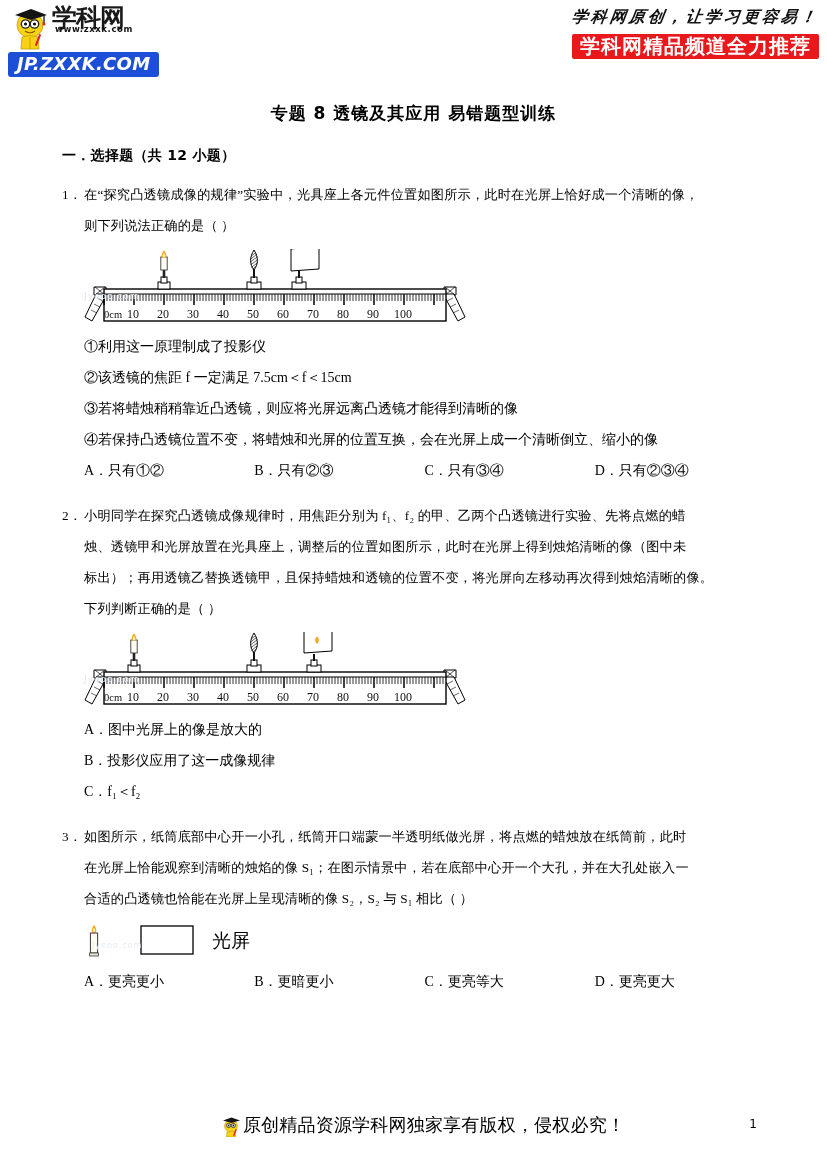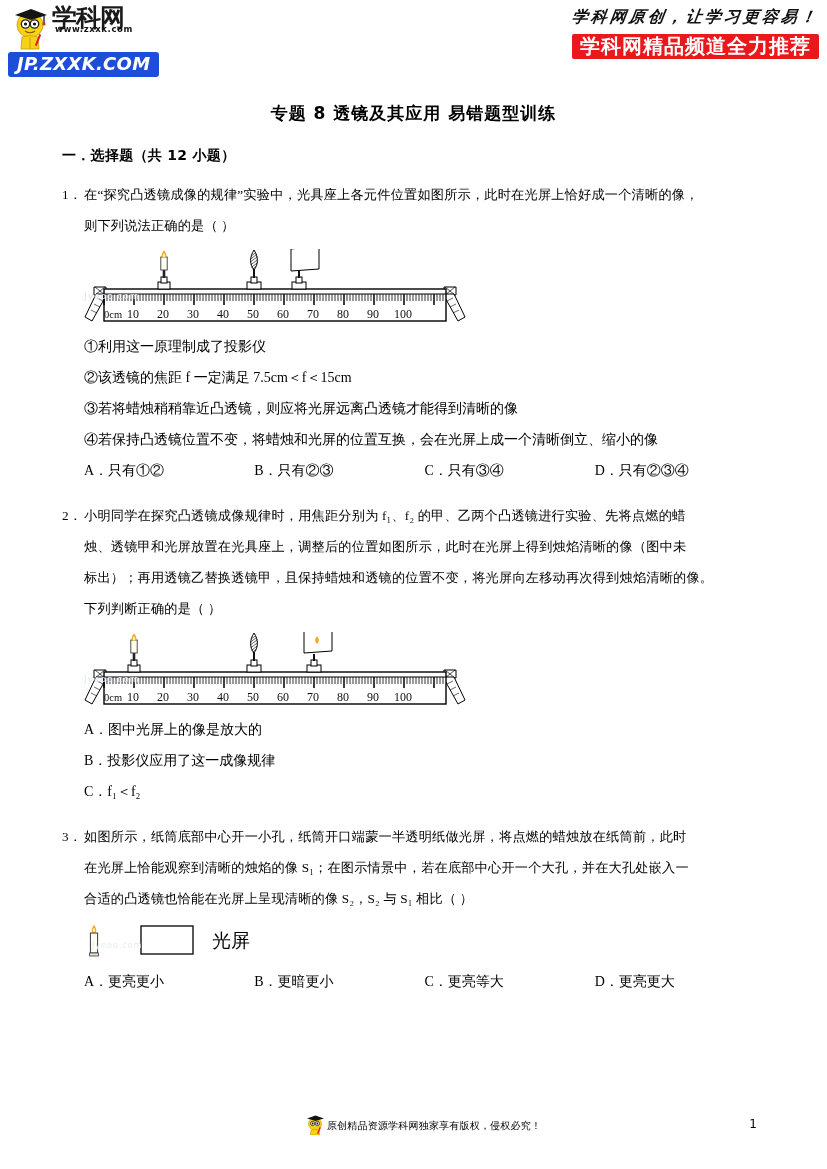--- a/index.html
+++ b/index.html
@@ -183,21 +183,21 @@
   .footer {
     position: absolute;
     left: 0; bottom: 26px;
     width: 827px;
     height: 30px;
   }
   .footer-center {
     position: absolute;
     left: 0; right: 0; top: 0;
     text-align: center;
-    font-size: 10px;
+    font-size: 18px;
     font-family: "DejaVu Sans", sans-serif;
     letter-spacing: 0.2px;
     padding-left: 19px;
   }
   .footer-mascot {
     display: inline-block;
     vertical-align: -6px;
     margin-right: 2px;
   }
   .page-no {

